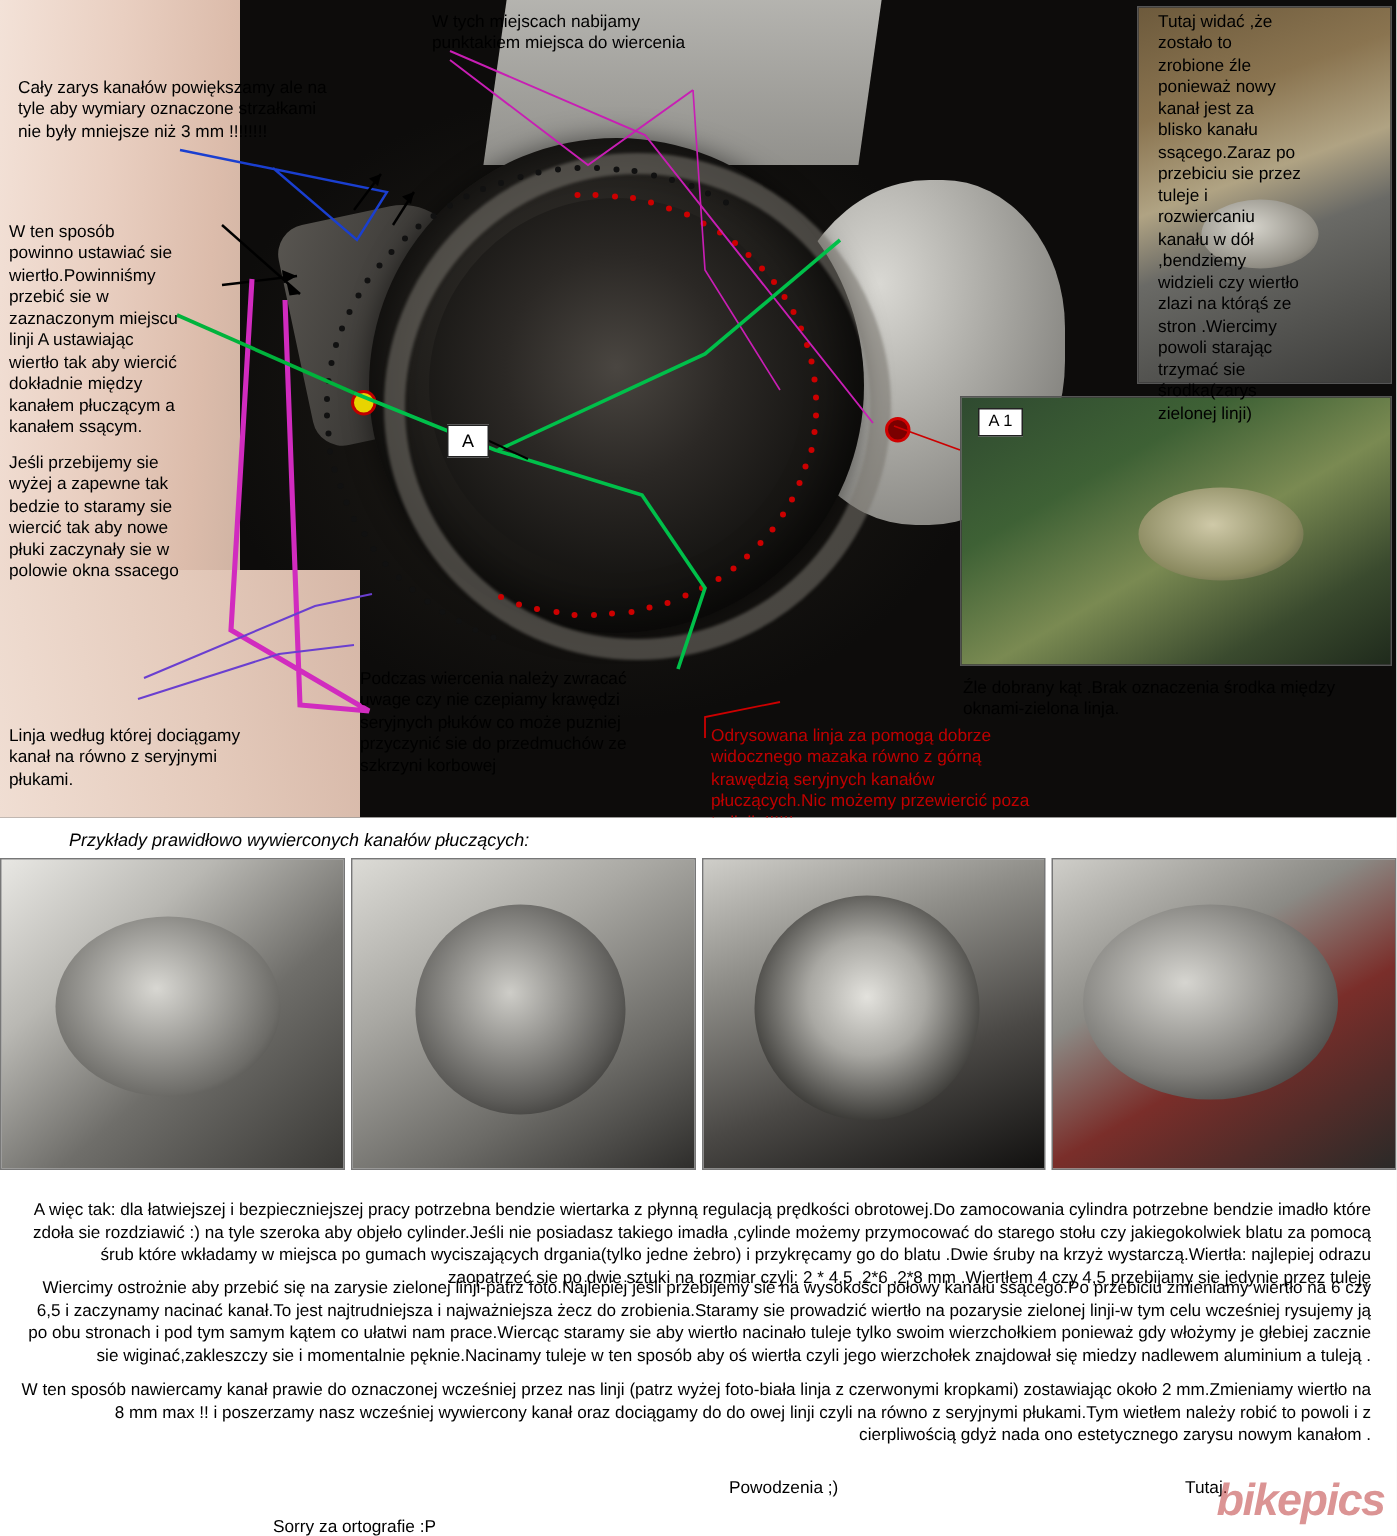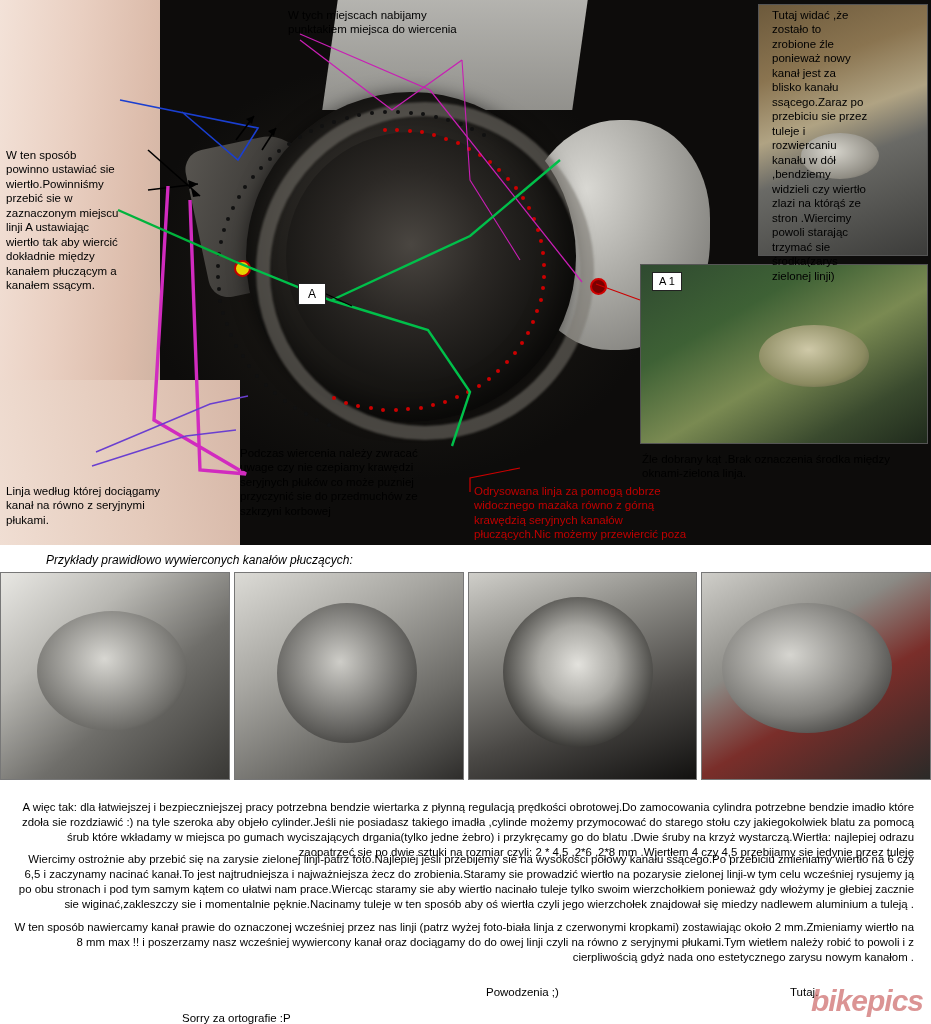--- a/index.html
+++ b/index.html
@@ -231,21 +231,23 @@
 
       <polyline points="470,492 470,478 520,468" fill="none" stroke="#cc0000" stroke-width="1.2"></polyline>
     </svg>
 
     <div class="inset inset-tr"></div>
     <div class="inset inset-mr"></div>
     <div class="lbl-A1">A 1</div>
     <div class="lbl-A">A</div>
 
     <div class="cal" style="left:288px;top:8px;width:188px;">W tych miejscach nabijamy punktakiem miejsca do wiercenia</div>
+    <div class="cal" style="left:12px;top:52px;width:212px;">Cały zarys kanałów powiększamy ale na tyle aby wymiary oznaczone strzałkami nie były mniejsze niż 3 mm !!!!!!!!</div>
     <div class="cal" style="left:6px;top:148px;width:116px;">W ten sposób powinno ustawiać sie wiertło.Powinniśmy przebić sie w zaznaczonym miejscu linji A ustawiając wiertło tak aby wiercić dokładnie między kanałem płuczącym a kanałem ssącym.</div>
+    <div class="cal" style="left:6px;top:302px;width:118px;">Jeśli przebijemy sie wyżej a zapewne tak bedzie to staramy sie wiercić tak aby nowe płuki zaczynały sie w polowie okna ssacego</div>
     <div class="cal" style="left:6px;top:484px;width:180px;">Linja według której  dociągamy kanał na równo z seryjnymi płukami.</div>
     <div class="cal" style="left:240px;top:446px;width:196px;">Podczas wiercenia należy zwracać uwage czy nie czepiamy krawędzi seryjnych płuków co może puzniej przyczynić sie do przedmuchów ze szkrzyni korbowej</div>
     <div class="cal" style="left:772px;top:8px;width:96px;">Tutaj widać ,że zostało to zrobione źle ponieważ nowy kanał jest za blisko kanału ssącego.Zaraz po przebiciu sie przez tuleje i rozwiercaniu kanału w dół ,bendziemy widzieli czy wiertło zlazi na którąś ze stron .Wiercimy powoli starając trzymać sie środka(zarys zielonej linji)</div>
     <div class="cal" style="left:642px;top:452px;width:272px;">Źle dobrany kąt .Brak oznaczenia środka między oknami-zielona linja.</div>
     <div class="cal cal-red" style="left:474px;top:484px;width:224px;">Odrysowana linja za pomogą dobrze widocznego mazaka równo z górną krawędzią seryjnych kanałów płuczących.Nic możemy przewiercić poza tą linjie!!!!!!</div>
   </div>
 
   <div class="strip-title">Przykłady prawidłowo wywierconych kanałów płuczących:</div>
   <div class="thumbs">
     <div class="th th1">

